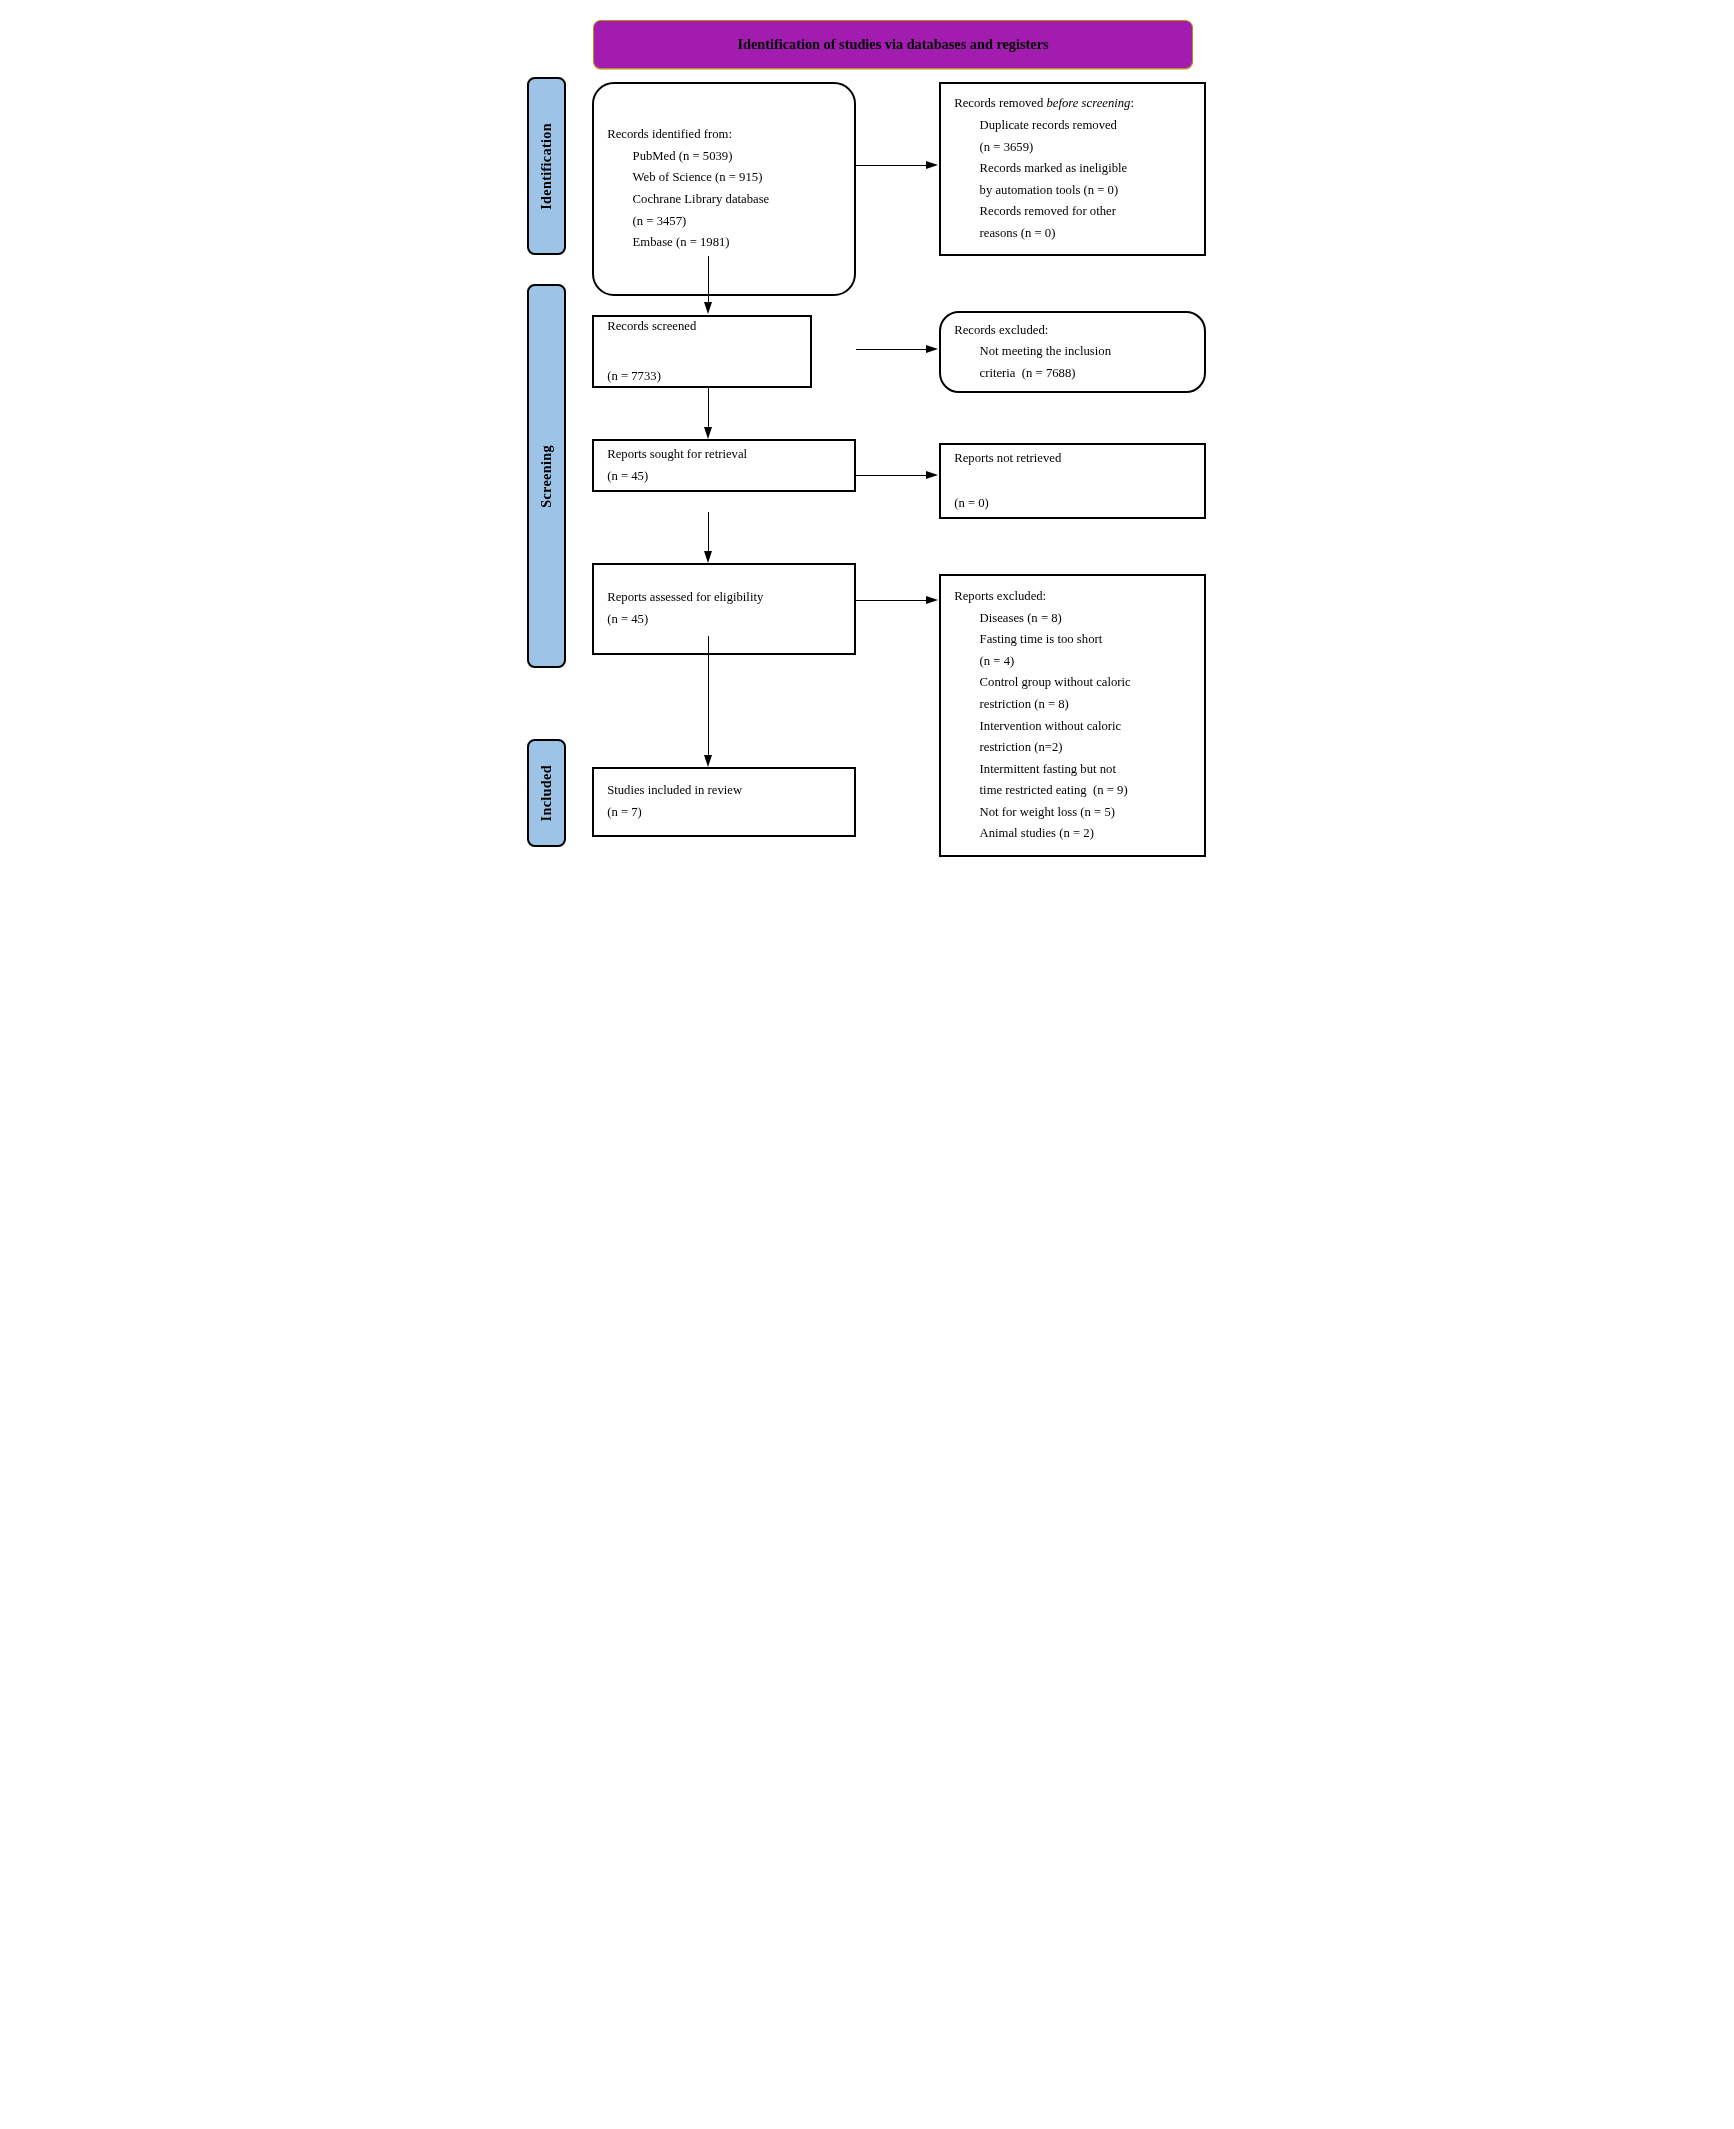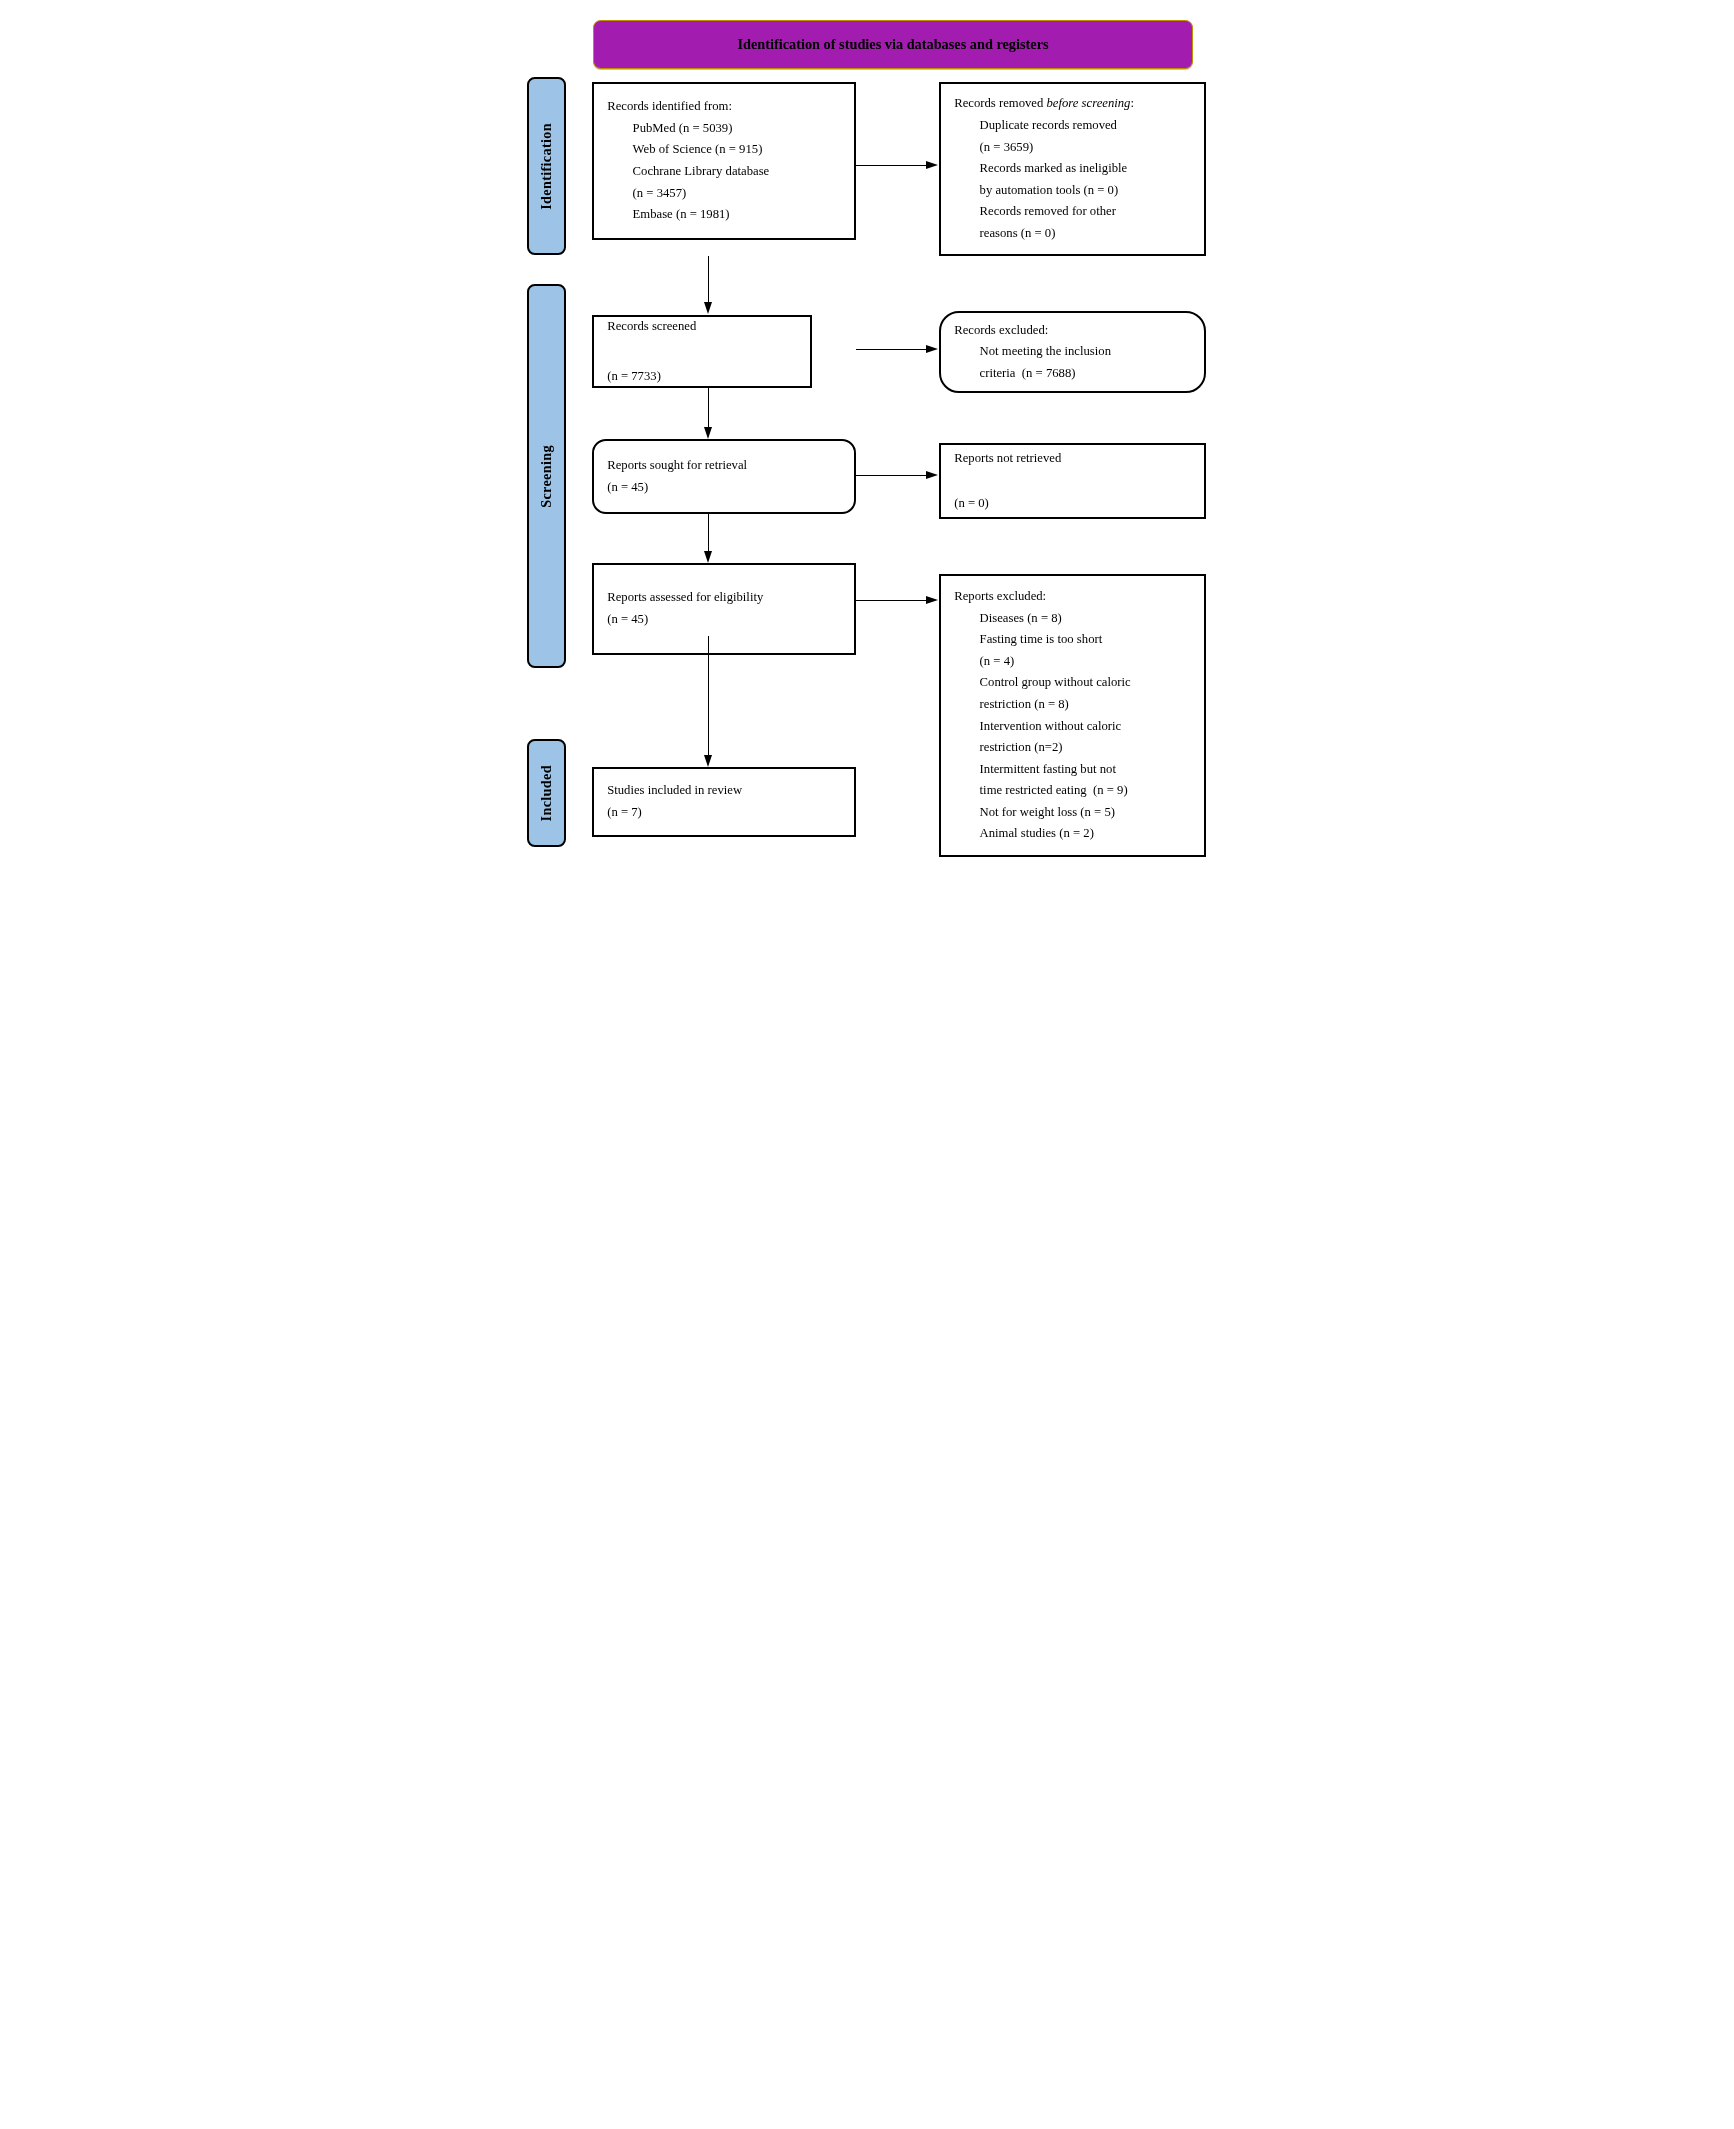--- a/index.html
+++ b/index.html
@@ -75,21 +75,21 @@
   <div class="stage" style="left:15px; top:77px; height:178px;">
     <span>Identification</span>
   </div>
   <div class="stage" style="left:15px; top:284px; height:384px;">
     <span>Screening</span>
   </div>
   <div class="stage" style="left:15px; top:739px; height:108px;">
     <span>Included</span>
   </div>
 
-  <div class="box" style="left:80px; top:82px; width:264px; height:158px;">
+  <div class="box" style="left:80px; top:82px; width:264px; height:214px;border-radius:22px;">
     <div class="bl">Records identified from:</div>
     <div class="bl ind">PubMed (n = 5039)</div>
     <div class="bl ind">Web of Science (n = 915)</div>
     <div class="bl ind">Cochrane Library database</div>
     <div class="bl ind">(n = 3457)</div>
     <div class="bl ind">Embase (n = 1981)</div>
   </div>
 
   <div class="box" style="left:427px; top:82px; width:267px; height:174px;">
     <div class="bl"><span>Records removed </span><span class="it">before screening</span><span>:</span></div>
@@ -105,21 +105,21 @@
     <div class="bl">Records screened</div>
     <div class="bl">(n = 7733)</div>
   </div>
 
   <div class="box" style="left:427px; top:311px; width:267px; height:82px;border-radius:20px;">
     <div class="bl">Records excluded:</div>
     <div class="bl ind">Not meeting the inclusion</div>
     <div class="bl ind">criteria  (n = 7688)</div>
   </div>
 
-  <div class="box" style="left:80px; top:439px; width:264px; height:75px;border-radius:14px;">
+  <div class="box" style="left:80px; top:439px; width:264px; height:53px;">
     <div class="bl">Reports sought for retrieval</div>
     <div class="bl">(n = 45)</div>
   </div>
 
   <div class="box" style="left:427px; top:443px; width:267px; height:76px;gap:23px;">
     <div class="bl">Reports not retrieved</div>
     <div class="bl">(n = 0)</div>
   </div>
 
   <div class="box" style="left:80px; top:563px; width:264px; height:92px;">

